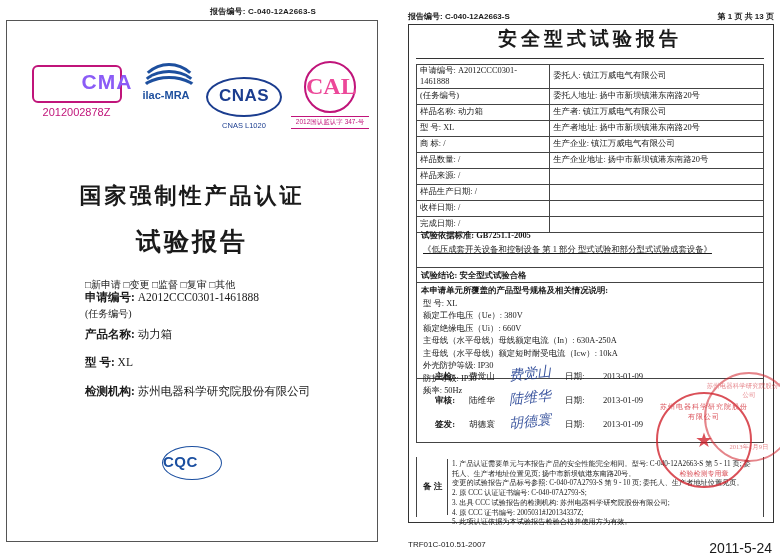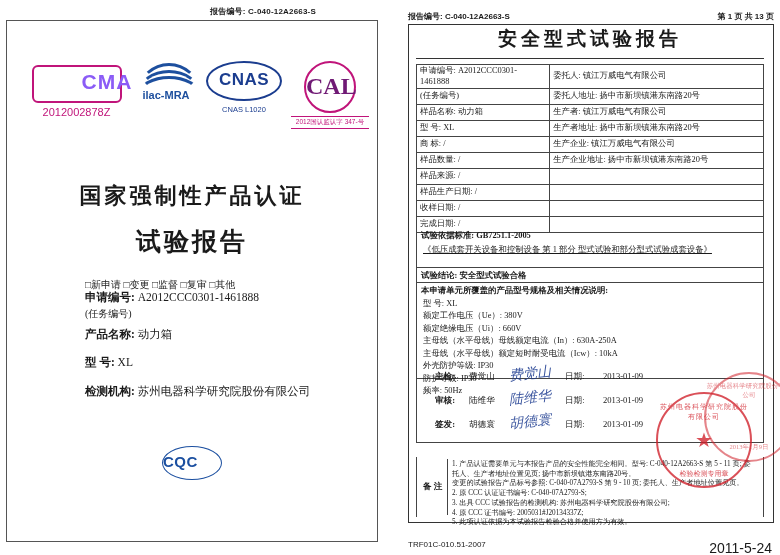--- a/index.html
+++ b/index.html
@@ -46,39 +46,39 @@
   }
   .ilac-arc i{
     position:absolute;left:0;top:0;width:56px;height:52px;border-radius:50%;
     border:3px solid #1d4f9e;border-bottom-color:transparent;border-left-color:transparent;border-right-color:transparent;
   }
   .ilac-arc i.a2{top:7px;height:40px;border-color:#1d4f9e transparent transparent transparent;}
   .ilac-arc i.a3{top:13px;height:30px;border-color:#1d4f9e transparent transparent transparent;}
   .ilac-label{font-size:11px;color:#1d4f9e;font-weight:bold;font-family:"Liberation Sans", sans-serif;}
 
   
-  .logo-cnas{left:196px;top:0px;width:82px;}
+  .logo-cnas{left:196px;top:16px;width:82px;}
   .cnas-oval{
     width:72px;height:36px;border:2px solid #1b3d8f;border-radius:50%;
     margin:0 auto;position:relative;
   }
   .cnas-text{
     font-family:"Liberation Sans", sans-serif;font-weight:bold;font-size:17px;color:#1b3d8f;
     line-height:34px;letter-spacing:0.5px;
   }
   .cnas-sub{font-size:7.5px;color:#1b3d8f;margin-top:4px;font-family:"Liberation Sans", sans-serif;}
 
   
   .logo-cal{left:284px;top:0px;width:78px;}
   .cal-circle{
     width:48px;height:48px;border:2px solid #c0147a;border-radius:50%;
     margin:0 auto;position:relative;
   }
   .cal-circle span{
-    font-family:"Liberation Serif", serif;font-weight:bold;font-size:24px;color:#701a75;
+    font-family:"Liberation Serif", serif;font-weight:bold;font-size:24px;color:#ec4899;
     line-height:46px;
   }
   .cal-sub{
     font-size:6.5px;color:#c0147a;margin-top:3px;font-family:"Liberation Sans", sans-serif;
     border-top:1px solid #c0147a;border-bottom:1px solid #c0147a;padding:1px 0;
   }
 
   .left-title{
     position:absolute;left:0;top:160px;width:370px;text-align:center;
   }

